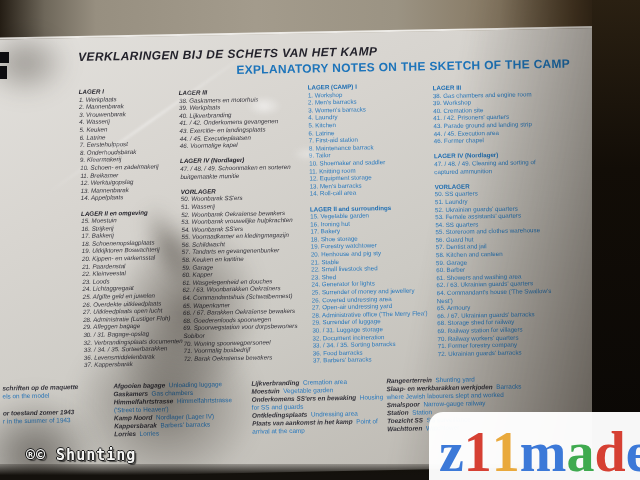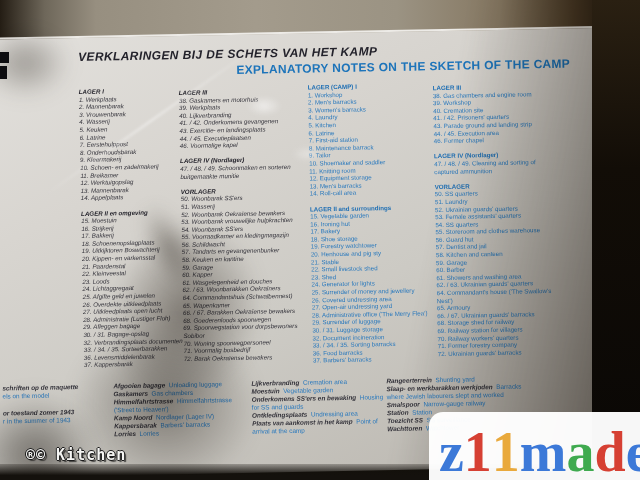--- a/index.html
+++ b/index.html
@@ -281,21 +281,21 @@
   <div class="fx corner-tl"></div>
   <div class="fx glare1"></div>
   <div class="fx glare2"></div>
   <div class="fx streak"></div>
 
   <div class="right-strip"></div>
   <div class="bottom-strip"></div>
   <div class="edge-mark mark-a"></div>
   <div class="edge-mark mark-b"></div>
 
-  <div class="wm-gosgerbo">®© Kitchen</div>
+  <div class="wm-gosgerbo">®© Shunting</div>
   <div class="wm-z11">
       <span style="color: rgb(60, 121, 216);">z</span>
       <span style="color: rgb(214, 64, 51);">1</span>
       <span style="color: rgb(233, 169, 60);">1</span>
       <span style="color: rgb(60, 121, 216);">m</span>
       <span style="color: rgb(63, 170, 79);">a</span>
       <span style="color: rgb(214, 64, 51);">d</span>
       <span style="color: rgb(60, 121, 216);">e</span>
     </div>
 </div>

